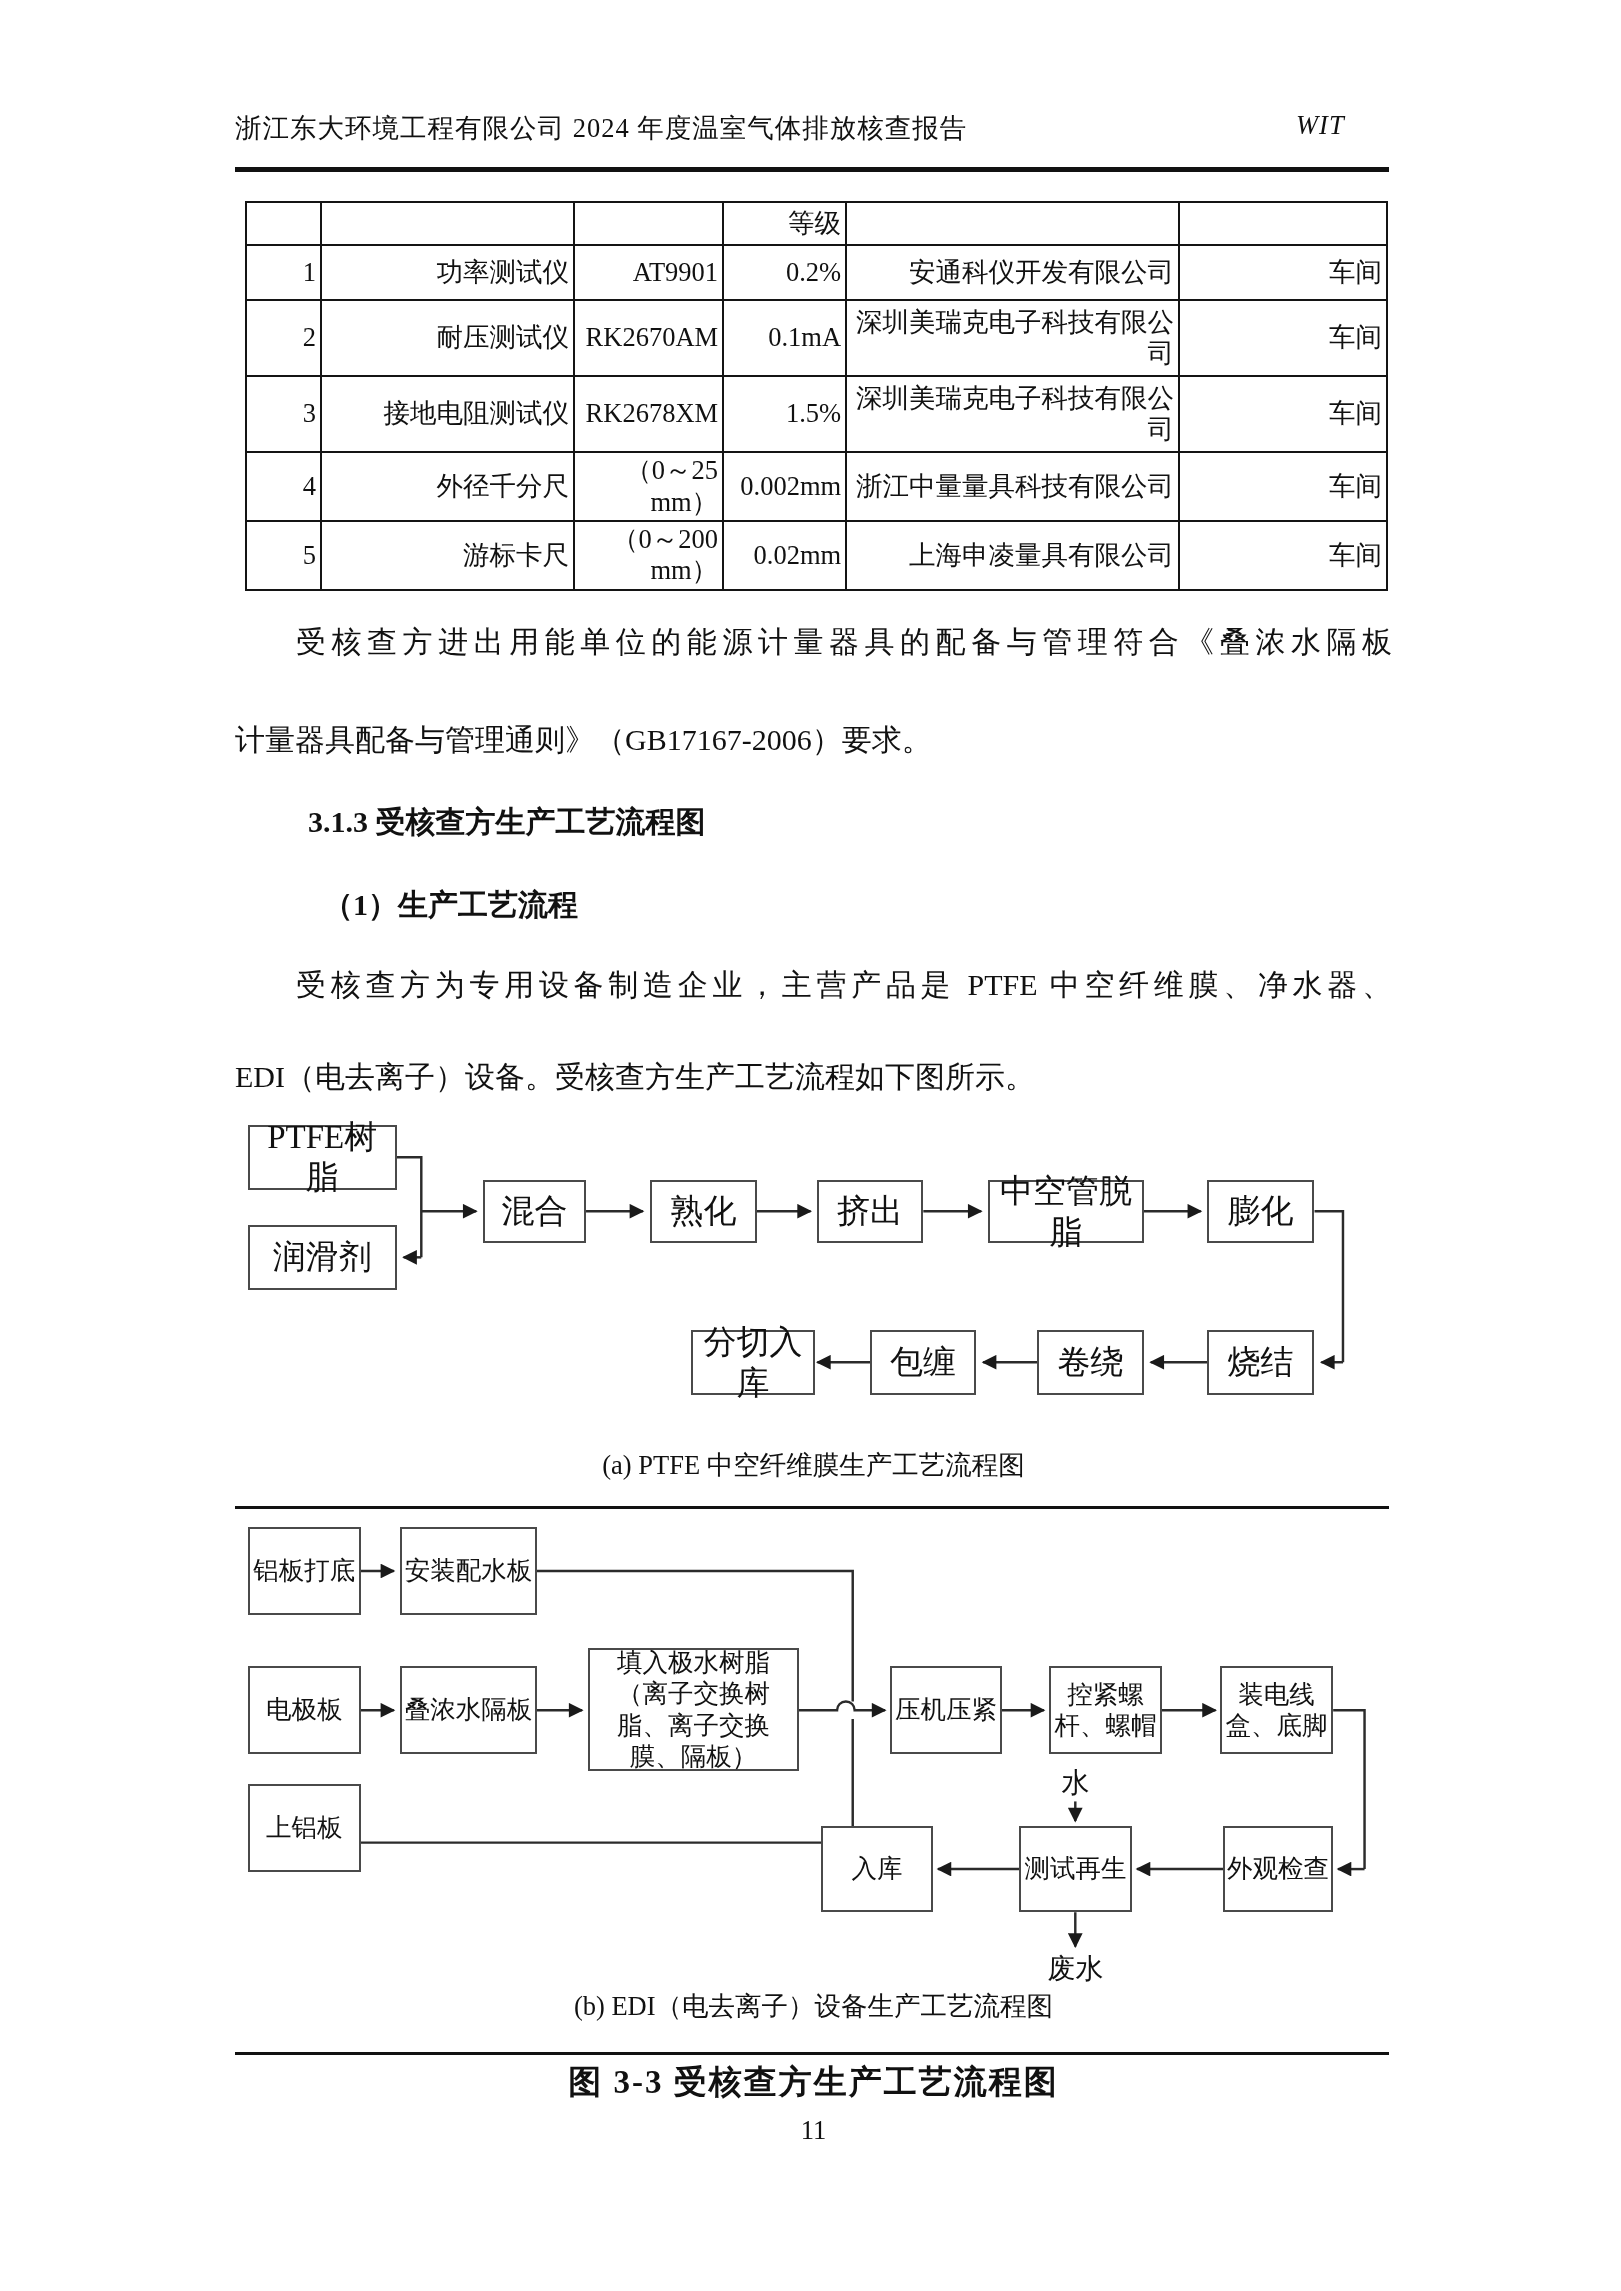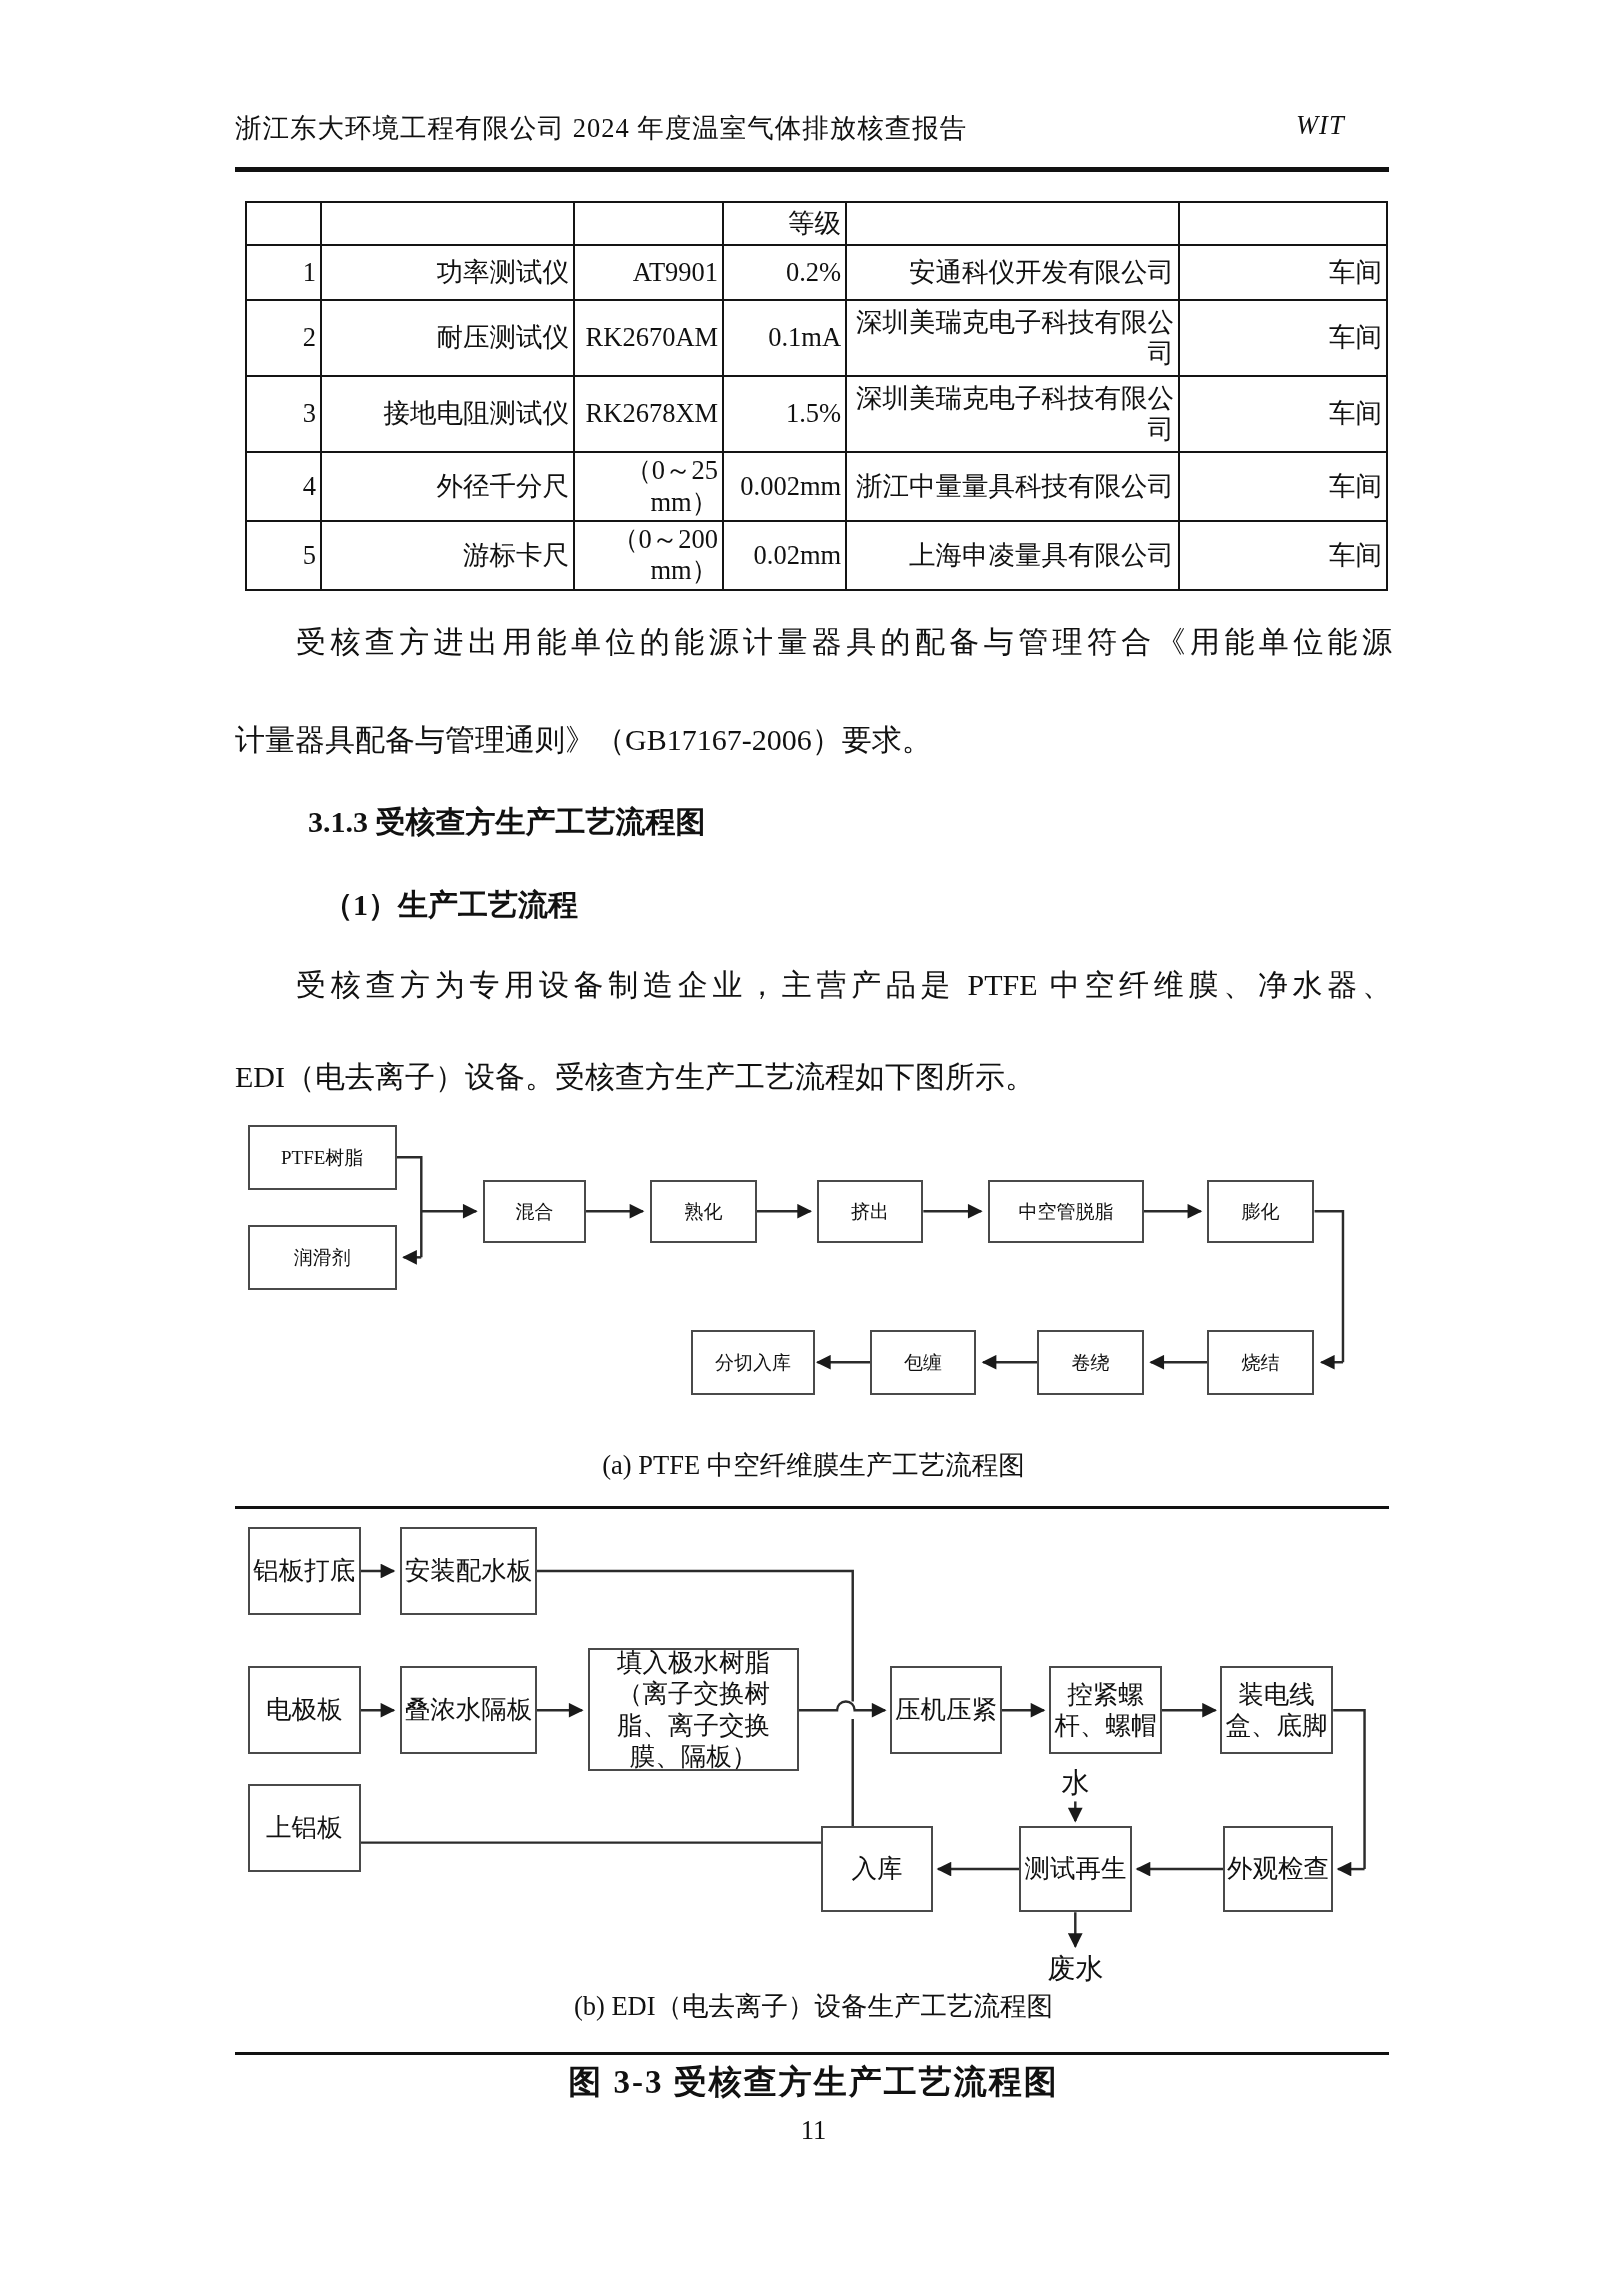--- a/index.html
+++ b/index.html
@@ -40,21 +40,21 @@
   .h313{position:absolute;left:308px;top:802px;font-size:30px;font-weight:bold;}
   .h1b{position:absolute;left:323px;top:885px;font-size:30px;font-weight:bold;}
   
   .flow{position:absolute;left:235px;width:1157px;}
   .fa{top:1117px;height:314px;}
   .fb{top:1517px;height:461px;}
   .fnode{
     position:absolute;box-sizing:border-box;background:#fff;
     border:2px solid #4a4a4a;
     display:flex;align-items:center;justify-content:center;
-    text-align:center;font-size:19px;line-height:1.22;z-index:2;
+    text-align:center;font-size:33px;line-height:1.22;z-index:2;
     padding:0 2px;
   }
   .fnode.small{font-size:25.5px;}
   .flabel{position:absolute;text-align:center;font-size:28px;z-index:2;}
   .conn{position:absolute;left:0;top:0;z-index:1;}
   .cap{position:absolute;left:235px;width:1157px;text-align:center;font-size:26.5px;}
   .rule2{position:absolute;left:235px;width:1154px;height:2.9px;background:#111;}
   .figcap{position:absolute;left:235px;top:2060px;width:1157px;text-align:center;font-size:33px;font-weight:bold;letter-spacing:2px;}
   .pageno{position:absolute;left:235px;top:2115px;width:1157px;text-align:center;font-size:26.5px;}
 </style>
@@ -122,21 +122,21 @@
       <td>游标卡尺</td>
       <td>（0～200 mm）</td>
       <td>0.02mm</td>
       <td>上海申凌量具有限公司</td>
       <td>车间</td>
     </tr>
   </tbody>
     </table>
 
   <div class="para" style="top:593px;">
-    <span class="jline indent">受核查方进出用能单位的能源计量器具的配备与管理符合《用能单位能源</span>
+    <span class="jline indent">受核查方进出用能单位的能源计量器具的配备与管理符合《叠浓水隔板</span>
     <span class="nline">计量器具配备与管理通则》（GB17167-2006）要求。</span>
   </div>
 
   <div class="h313">3.1.3 受核查方生产工艺流程图</div>
   <div class="h1b">（1）生产工艺流程</div>
 
   <div class="para" style="top:939px;">
     <span class="jline indent" style="height:92px;line-height:92px;">受核查方为专用设备制造企业，主营产品是 PTFE 中空纤维膜、净水器、</span>
     <span class="nline" style="height:92px;line-height:92px;">EDI（电去离子）设备。受核查方生产工艺流程如下图所示。</span>
   </div>

